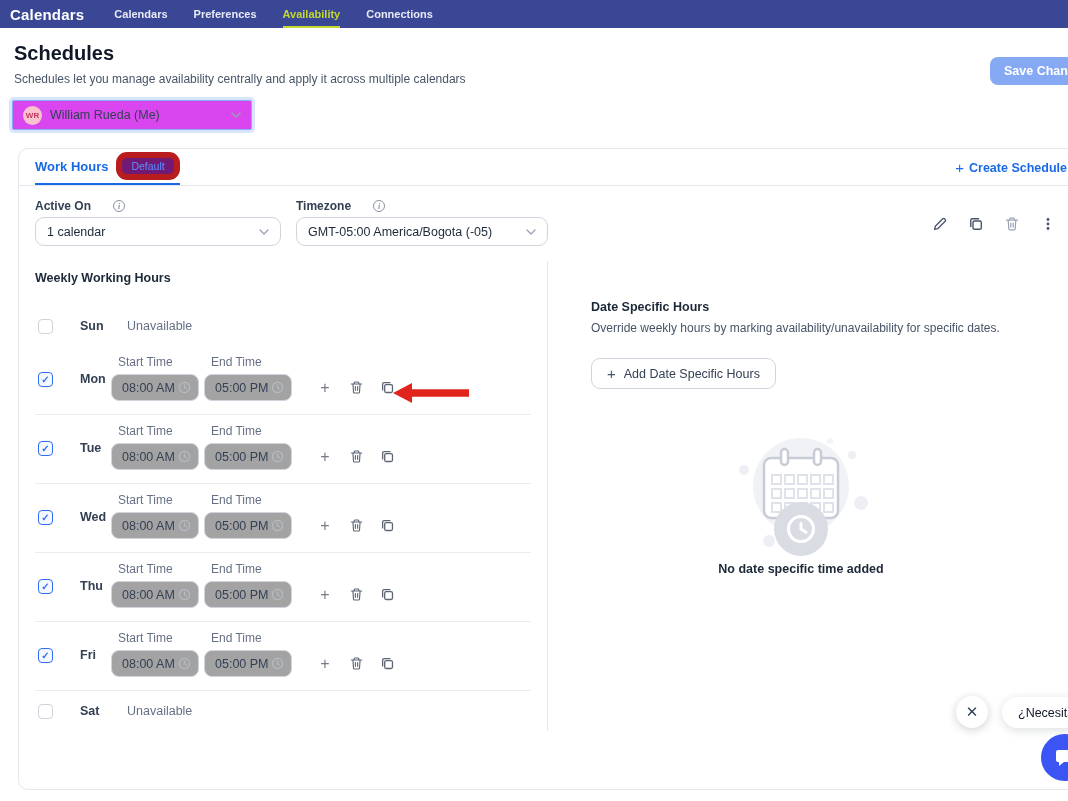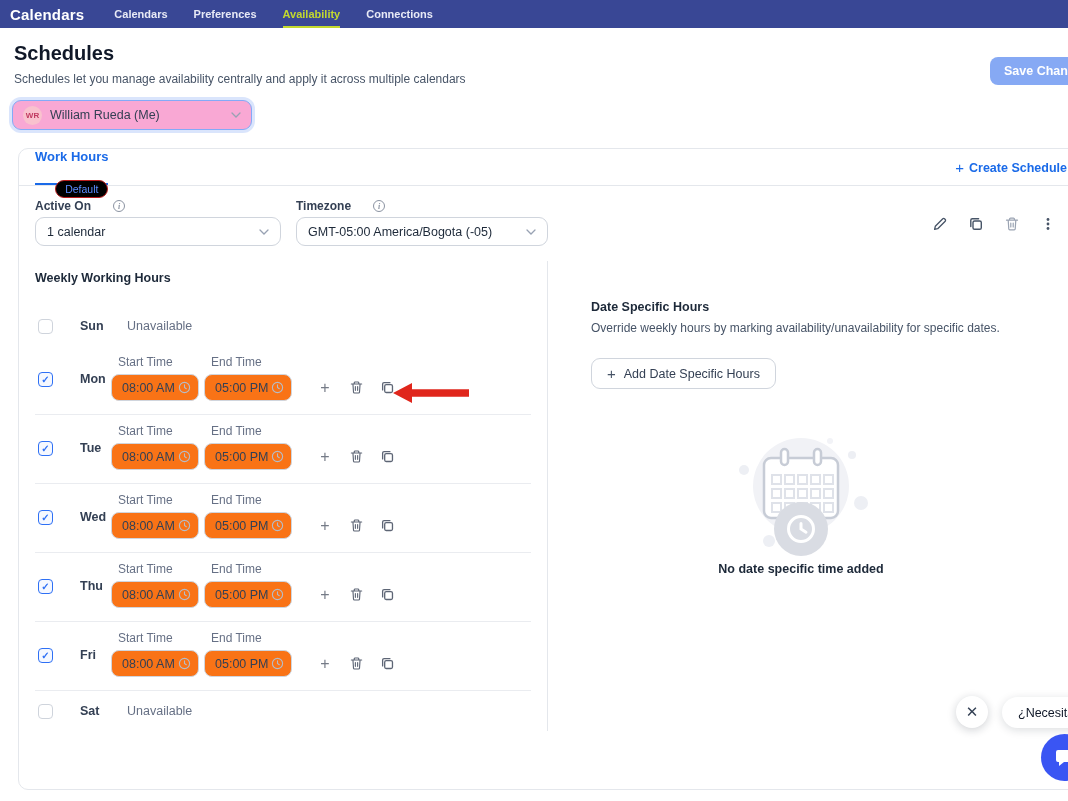--- a/index.html
+++ b/index.html
@@ -21,36 +21,36 @@
 
   
   .page-title { position:absolute; top:42px; left:14px; font-size:20px; font-weight:600; color:#101828; }
   .page-subtitle { position:absolute; top:72px; left:14px; font-size:12px; color:#475467; }
   .save-btn { position:absolute; top:57px; left:990px; background:#86a9f4; color:#fff;
     border:none; border-radius:8px; font-size:12.5px; font-weight:bold; padding:7px 14px;
     font-family:inherit; white-space:nowrap; }
 
   
   .user-select { position:absolute; top:100px; left:12px; width:240px; height:30px;
-    background:#f9a8d4; border:1px solid #84aaf7; border-radius:9px;
+    background:#d946ef; border:1px solid #84aaf7; border-radius:2px;
     box-shadow:0 0 0 3px rgba(150,180,246,.35); display:flex; align-items:center; padding:0 10px; cursor:pointer; }
   .avatar { width:19px; height:19px; border-radius:50%; background:#f9c2ce; color:#c13a60;
     font-size:8px; font-weight:bold; display:flex; align-items:center; justify-content:center; flex:none; }
   .user-name { font-size:12.5px; color:#344054; margin-left:8px; flex:1; }
   .chev { color:#98a2b3; flex:none; }
 
   
   .card { position:absolute; top:148px; left:18px; width:1062px; height:642px;
     background:#fff; border:1px solid #e4e7ec; border-radius:10px; }
 
   .tabs-row { position:absolute; top:0; left:0; right:0; height:37px;
     border-bottom:1px solid #e4e7ec; display:flex; align-items:stretch; padding:0 16px; }
-  .wh-tab { display:flex; align-items:flex-end; gap:16px; border-bottom:2px solid #1a6ae8; cursor:pointer;flex-direction:column; }
+  .wh-tab { display:flex; align-items:center; gap:8px; border-bottom:2px solid #1a6ae8; cursor:pointer; }
   .wh-label { color:#1a6ae8; font-size:13px; font-weight:bold; }
-  .badge { background:#000000; border:1px solid #b91c1c; color:#5c8dff; font-size:10.5px;
+  .badge { background:#701a75; border:6px solid #b91c1c; color:#5c8dff; font-size:10.5px;
     padding:2px 9px; border-radius:11px; }
   .create-schedule { position:absolute; right:12px; top:0; height:37px; display:flex; align-items:center;
     gap:5px; color:#1a6ae8; font-size:12.5px; font-weight:bold; cursor:pointer; }
   .plus-glyph { font-weight:400; font-size:15px; line-height:1; }
 
   .ctrl-label { position:absolute; font-size:12px; color:#344054; display:flex; align-items:center; gap:22px;font-weight:bold; }
   .info-ic { width:12px; height:12px; border:1px solid #8b93a2; border-radius:50%; color:#8b93a2;
     font-size:8px; display:inline-flex; align-items:center; justify-content:center; font-family:"Liberation Serif",serif; font-style:italic; }
   .select { position:absolute; height:29px; border:1px solid #d0d5dd; border-radius:9px; background:#fff;
     display:flex; align-items:center; padding:0 11px; font-size:12.5px; color:#1d2939; cursor:pointer; }
@@ -74,21 +74,21 @@
   .checkbox { width:15px; height:15px; border:1.5px solid #cfd4dc; border-radius:4px; background:#fff;
     display:flex; align-items:center; justify-content:center; font-size:10px; color:transparent; cursor:pointer; flex:none; }
   .checkbox.checked { border-color:#2e70f5; color:#2e70f5; background:#f5f8ff; font-weight:bold; }
   .day-name { font-size:12.5px; font-weight:bold; color:#344054; }
   .unavail { font-size:12.5px; color:#667085; margin-left:16px; }
 
   .slot-block { position:relative; }
   .slot-labels { display:flex; gap:31px; }
   .slot-labels span { width:62px; font-size:12px; color:#667085; padding-left:7px; }
   .slot-inputs { display:flex; align-items:center; margin-top:5px; }
-  .time-input { width:88px; height:27px; border:1px solid #d0d5dd; border-radius:8px; background:#f97316;
+  .time-input { width:88px; height:27px; border:1px solid #d0d5dd; border-radius:8px; background:#a3a3a3;
     display:flex; align-items:center; padding:0 7px 0 10px; margin-right:5px; cursor:text; }
   .time-value { flex:1; font-size:12.5px; color:#344054; }
   .row-icons { display:flex; align-items:center; gap:15px; margin-left:20px; color:#5d6575; }
   .row-icons .ric { width:16px; height:16px; display:flex; align-items:center; justify-content:center; cursor:pointer; }
   .plus-ic { font-size:16px; color:#757b87; }
   .arrow-annot { position:absolute; left:280px; top:27px; pointer-events:none; }
 
   
   .right-col { flex:1; padding:39px 0 0 43px; }
   .dsh-title { font-size:12.5px; font-weight:bold; color:#1d2939; }

